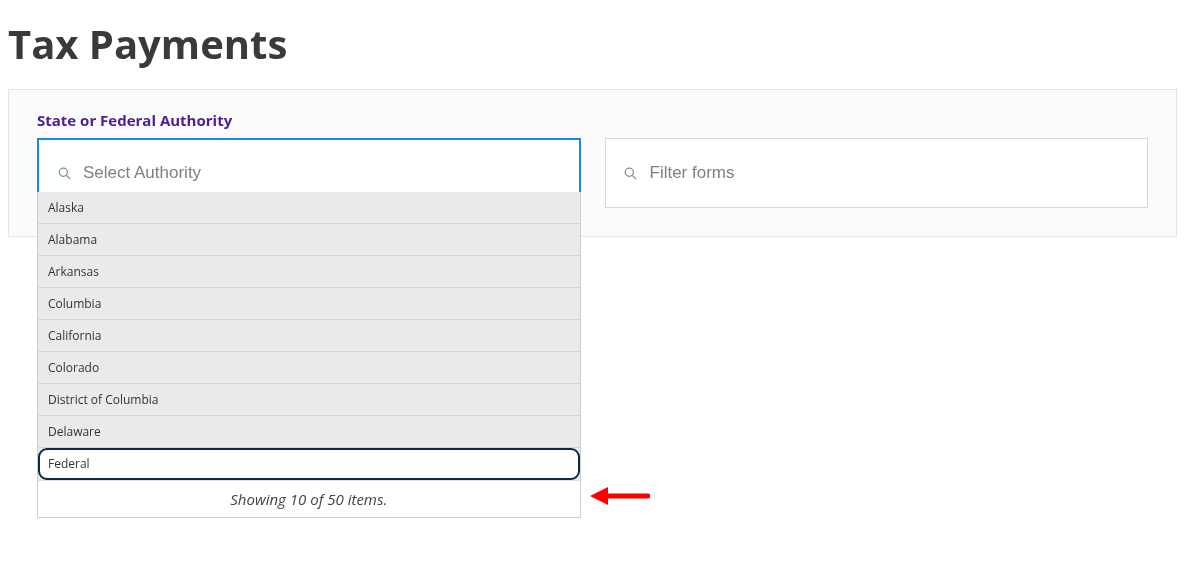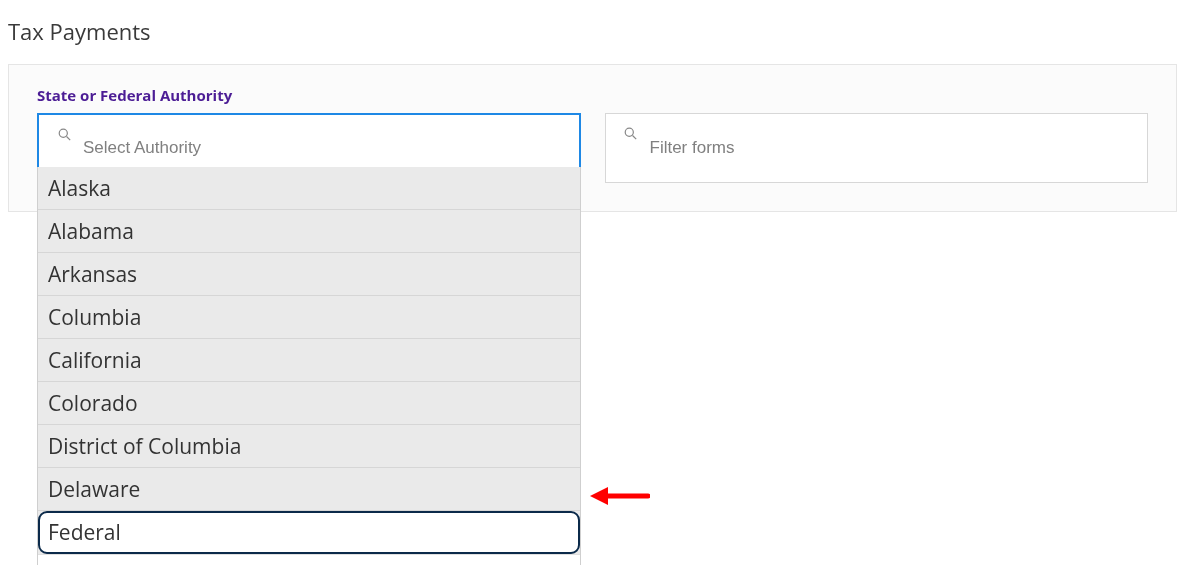--- a/index.html
+++ b/index.html
@@ -5,22 +5,22 @@
     * { box-sizing: border-box; margin: 0; padding: 0; }
     body {
       font-family: "Segoe UI", "Open Sans", Arial, sans-serif;
       background: #fff;
       color: #333;
       width: 1185px;
       height: 565px;
       overflow: hidden;
     }
     .page-title {
-      font-size: 22px;
-      font-weight: 400;
+      font-size: 40px;
+      font-weight: 700;
       color: #3a3a3a;
       padding: 16px 8px 18px;
     }
     .panel {
       margin: 0 8px;
       border: 1px solid #e5e5e5;
       background: #fbfbfb;
       padding: 20px 28px 28px;
       position: relative;
     }
@@ -33,20 +33,21 @@
     }
     .two-col {
       display: flex;
       gap: 24px;
       position: relative;
     }
     .col { flex: 1 1 0; position: relative; }
 
     .search-box {
       display: flex;
+      align-items: center;
       width: 100%;
       height: 70px;
       padding: 12px 18px;
       background: #fff;
       border: 1px solid #d7d7d7;
       color: #888;
       font-size: 17px;
     }
     .search-box.focused {
       border: 2px solid #1e88e5;
@@ -76,21 +77,21 @@
       top: 54px;
       left: 0;
       width: 100%;
       border: 1px solid #cfcfcf;
       border-top: none;
       background: #eaeaea;
       z-index: 10;
     }
     .dropdown-item {
       padding: 7px 10px;
-      font-size: 21px;
+      font-size: 12px;
       color: #333;
       border-bottom: 1px solid #d6d6d6;
       background: #eaeaea;
       cursor: pointer;
     }
     .dropdown-item.highlight {
       background: #fff;
       outline: 2px solid #0b2a4a;
       outline-offset: -2px;
       position: relative;

